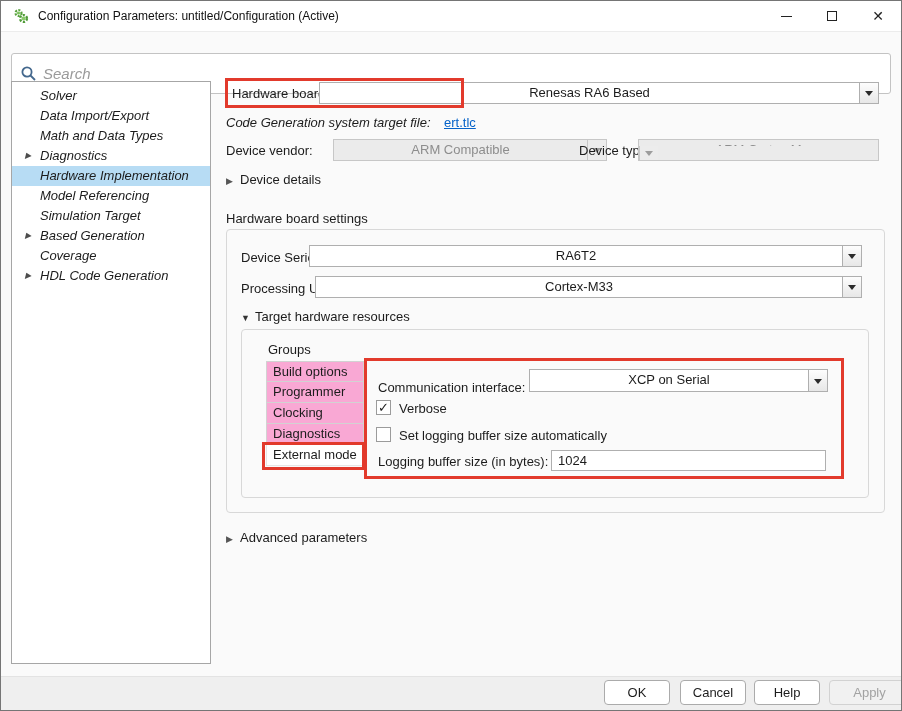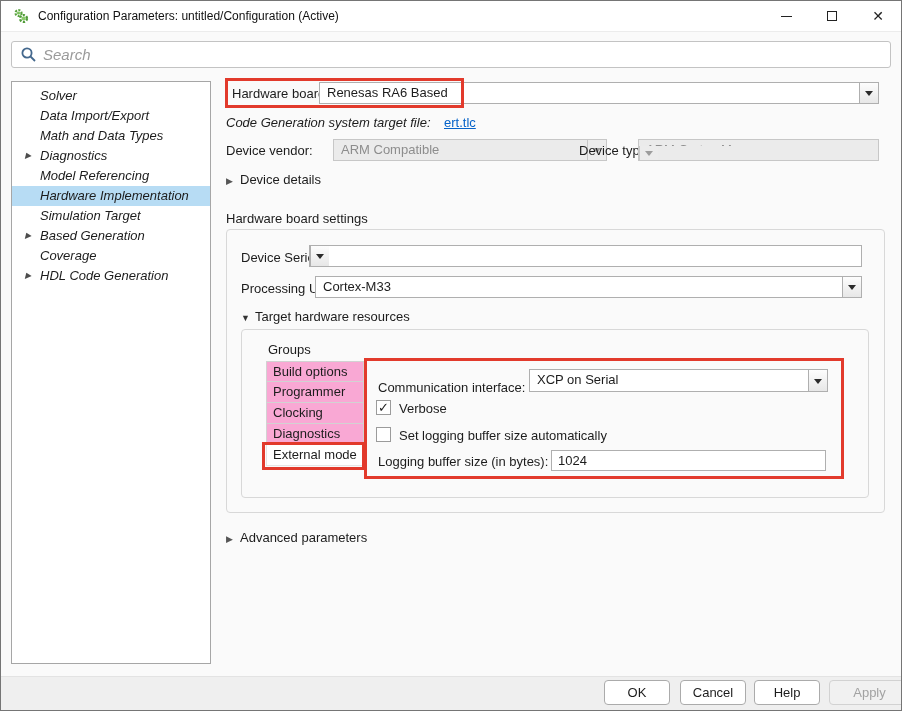--- a/index.html
+++ b/index.html
@@ -17,41 +17,41 @@
   }
   .titlebar .app-icon { margin-left:12px; width:16px; height:16px; flex:0 0 auto; }
   .titlebar .title { margin-left:9px; font-size:12px; color:#111; }
   .win-controls { margin-left:auto; display:flex; height:100%; }
   .win-btn { width:46px; height:100%; display:flex; align-items:center; justify-content:center; cursor:default; }
   .min-glyph { width:11px; height:0; border-top:1px solid #222; display:block; }
   .max-glyph { width:10px; height:10px; border:1px solid #222; display:block; }
   .close-glyph { font-size:14px; color:#222; line-height:1; }
   
   .searchbar {
-    position:absolute; left:10px; top:40px; width:880px; height:27px;
+    position:absolute; left:10px; top:52px; width:880px; height:41px;
     background:#fff; border:1px solid #c3c3c3; border-radius:3px;
     display:flex; align-items:center;
   }
   .searchbar svg { margin:0 6px 0 8px; flex:0 0 auto; }
   .searchbar input {
     flex:1; border:none; outline:none; background:transparent;
     font-family:"Liberation Sans", sans-serif; font-size:15px; color:#333;
   }
   .searchbar input::placeholder { font-style:italic; color:#9a9a9a; }
   
   .sidebar {
     position:absolute; left:10px; top:80px; width:200px; height:583px;
     background:#fff; border:1px solid #a6a6a6; padding-top:4px; overflow:hidden;font-style:italic;
   }
   .tree-item { position:relative; height:20px; line-height:20px; padding-left:28px; white-space:nowrap; cursor:default; }
   .tree-item.selected { background:#b7dcf4; }
   .tree-arrow { position:absolute; left:13px; top:0; font-size:8px; color:#4d4d4d; line-height:20px; }
   
   .label { position:absolute; white-space:nowrap; }
-  .combo { position:absolute; display:flex; height:22px; background:#fff; border:1px solid #afafaf; }
+  .combo { position:absolute; display:flex; height:22px; background:#fff; border:1px solid #afafaf;text-align:center; }
   .combo .val { flex:1; padding:2px 7px 0 7px; font-size:13px; white-space:nowrap; overflow:hidden; }
   .combo .dbtn { width:19px; border-left:1px solid #afafaf; background:linear-gradient(#fdfdfd,#e7e7e7); display:flex; align-items:center; justify-content:center; }
   .arrow-down { width:0; height:0; border:4px solid transparent; border-top:5px solid #2b2b2b; margin-top:5px; }
   .combo.disabled { background:#ebebeb; border-color:#c7c7c7; }
   .combo.disabled .val { color:#8d8d8d; }
   .combo.disabled .dbtn { border-left-color:#c7c7c7; background:#ececec; }
   .combo.disabled .arrow-down { border-top-color:#9d9d9d; }
   .textfield { position:absolute; height:21px; background:#fff; border:1px solid #afafaf; font-family:"Liberation Sans", sans-serif; font-size:13px; padding:0 6px; color:#1c1c1c; }
   .checkbox { position:absolute; width:15px; height:15px; background:#fff; border:1px solid #9b9b9b; font-size:13px; line-height:13px; text-align:center; color:#1d1d1d; cursor:default; }
   .expander { position:absolute; white-space:nowrap; cursor:default; }
@@ -102,22 +102,22 @@
       <line x1="10.5" y1="10.5" x2="15" y2="15" stroke="#44688d" stroke-width="1.8"></line>
     </svg>
     <input type="text" placeholder="Search" style="">
   </div>
 
   <div class="sidebar">
     <div class="tree-item"><span>Solver</span></div>
     <div class="tree-item"><span>Data Import/Export</span></div>
     <div class="tree-item"><span>Math and Data Types</span></div>
     <div class="tree-item"><span class="tree-arrow">▶</span><span>Diagnostics</span></div>
+    <div class="tree-item selected"><span>Hardware Implementation</span></div>
     <div class="tree-item"><span>Model Referencing</span></div>
-    <div class="tree-item selected"><span>Hardware Implementation</span></div>
     <div class="tree-item"><span>Simulation Target</span></div>
     <div class="tree-item"><span class="tree-arrow">▶</span><span>Based Generation</span></div>
     <div class="tree-item"><span>Coverage</span></div>
     <div class="tree-item"><span class="tree-arrow">▶</span><span>HDL Code Generation</span></div>
   </div>
 
   <span class="label" style="left:231px; top:85px;">Hardware board:</span>
   <div class="combo" style="left:318px; top:81px; width:560px;">
     <span class="val">Renesas RA6 Based</span>
     <span class="dbtn">
@@ -146,20 +146,21 @@
 
   <div class="expander" style="left:225px; top:171px;">
     <span class="exp-arrow">▶</span><span>Device details</span>
   </div>
 
   <span class="label" style="left:225px; top:210px;">Hardware board settings</span>
   <div class="panel" style="left:225px; top:228px; width:659px; height:284px;"></div>
 
   <span class="label" style="left:240px; top:249px;">Device Series:</span>
   <div class="combo" style="left:308px; top:244px; width:553px;">
+    <span class="val">RA6T2</span>
     <span class="dbtn">
         <span class="arrow-down"></span>
       </span>
   </div>
 
   <span class="label" style="left:240px; top:280px;">Processing Unit:</span>
   <div class="combo" style="left:314px; top:275px; width:547px;">
     <span class="val">Cortex-M33</span>
     <span class="dbtn">
         <span class="arrow-down"></span>

